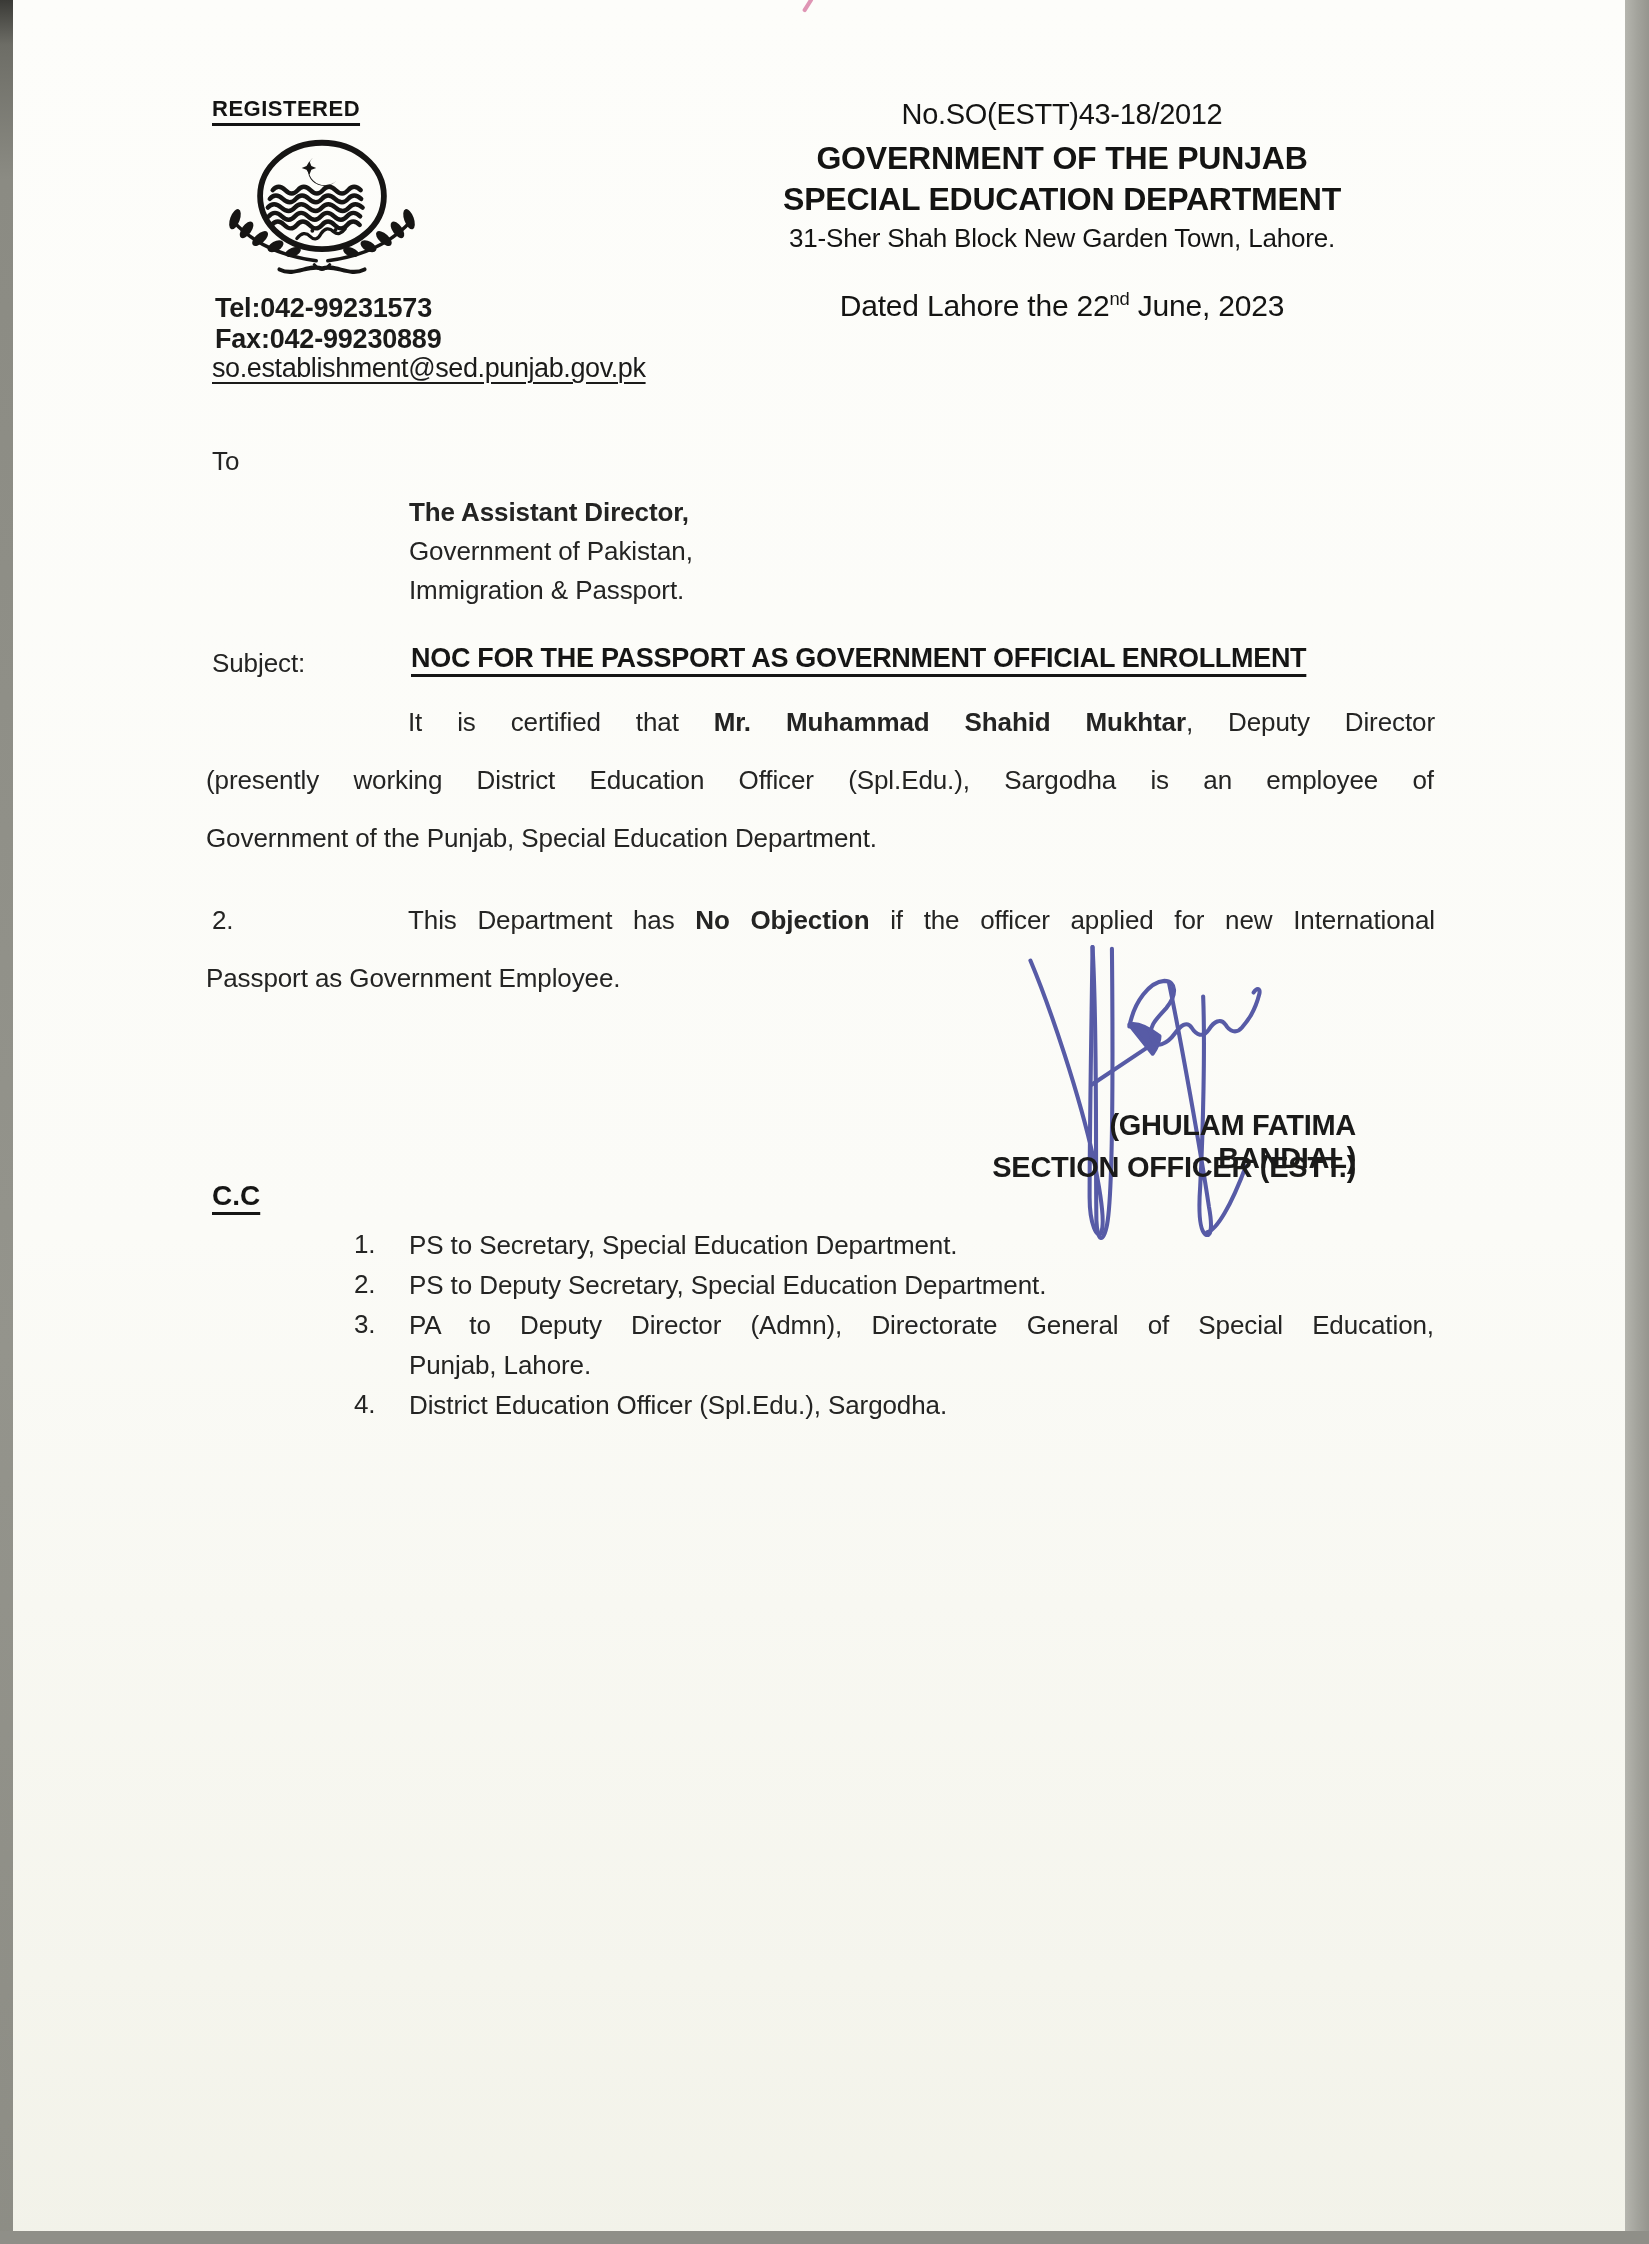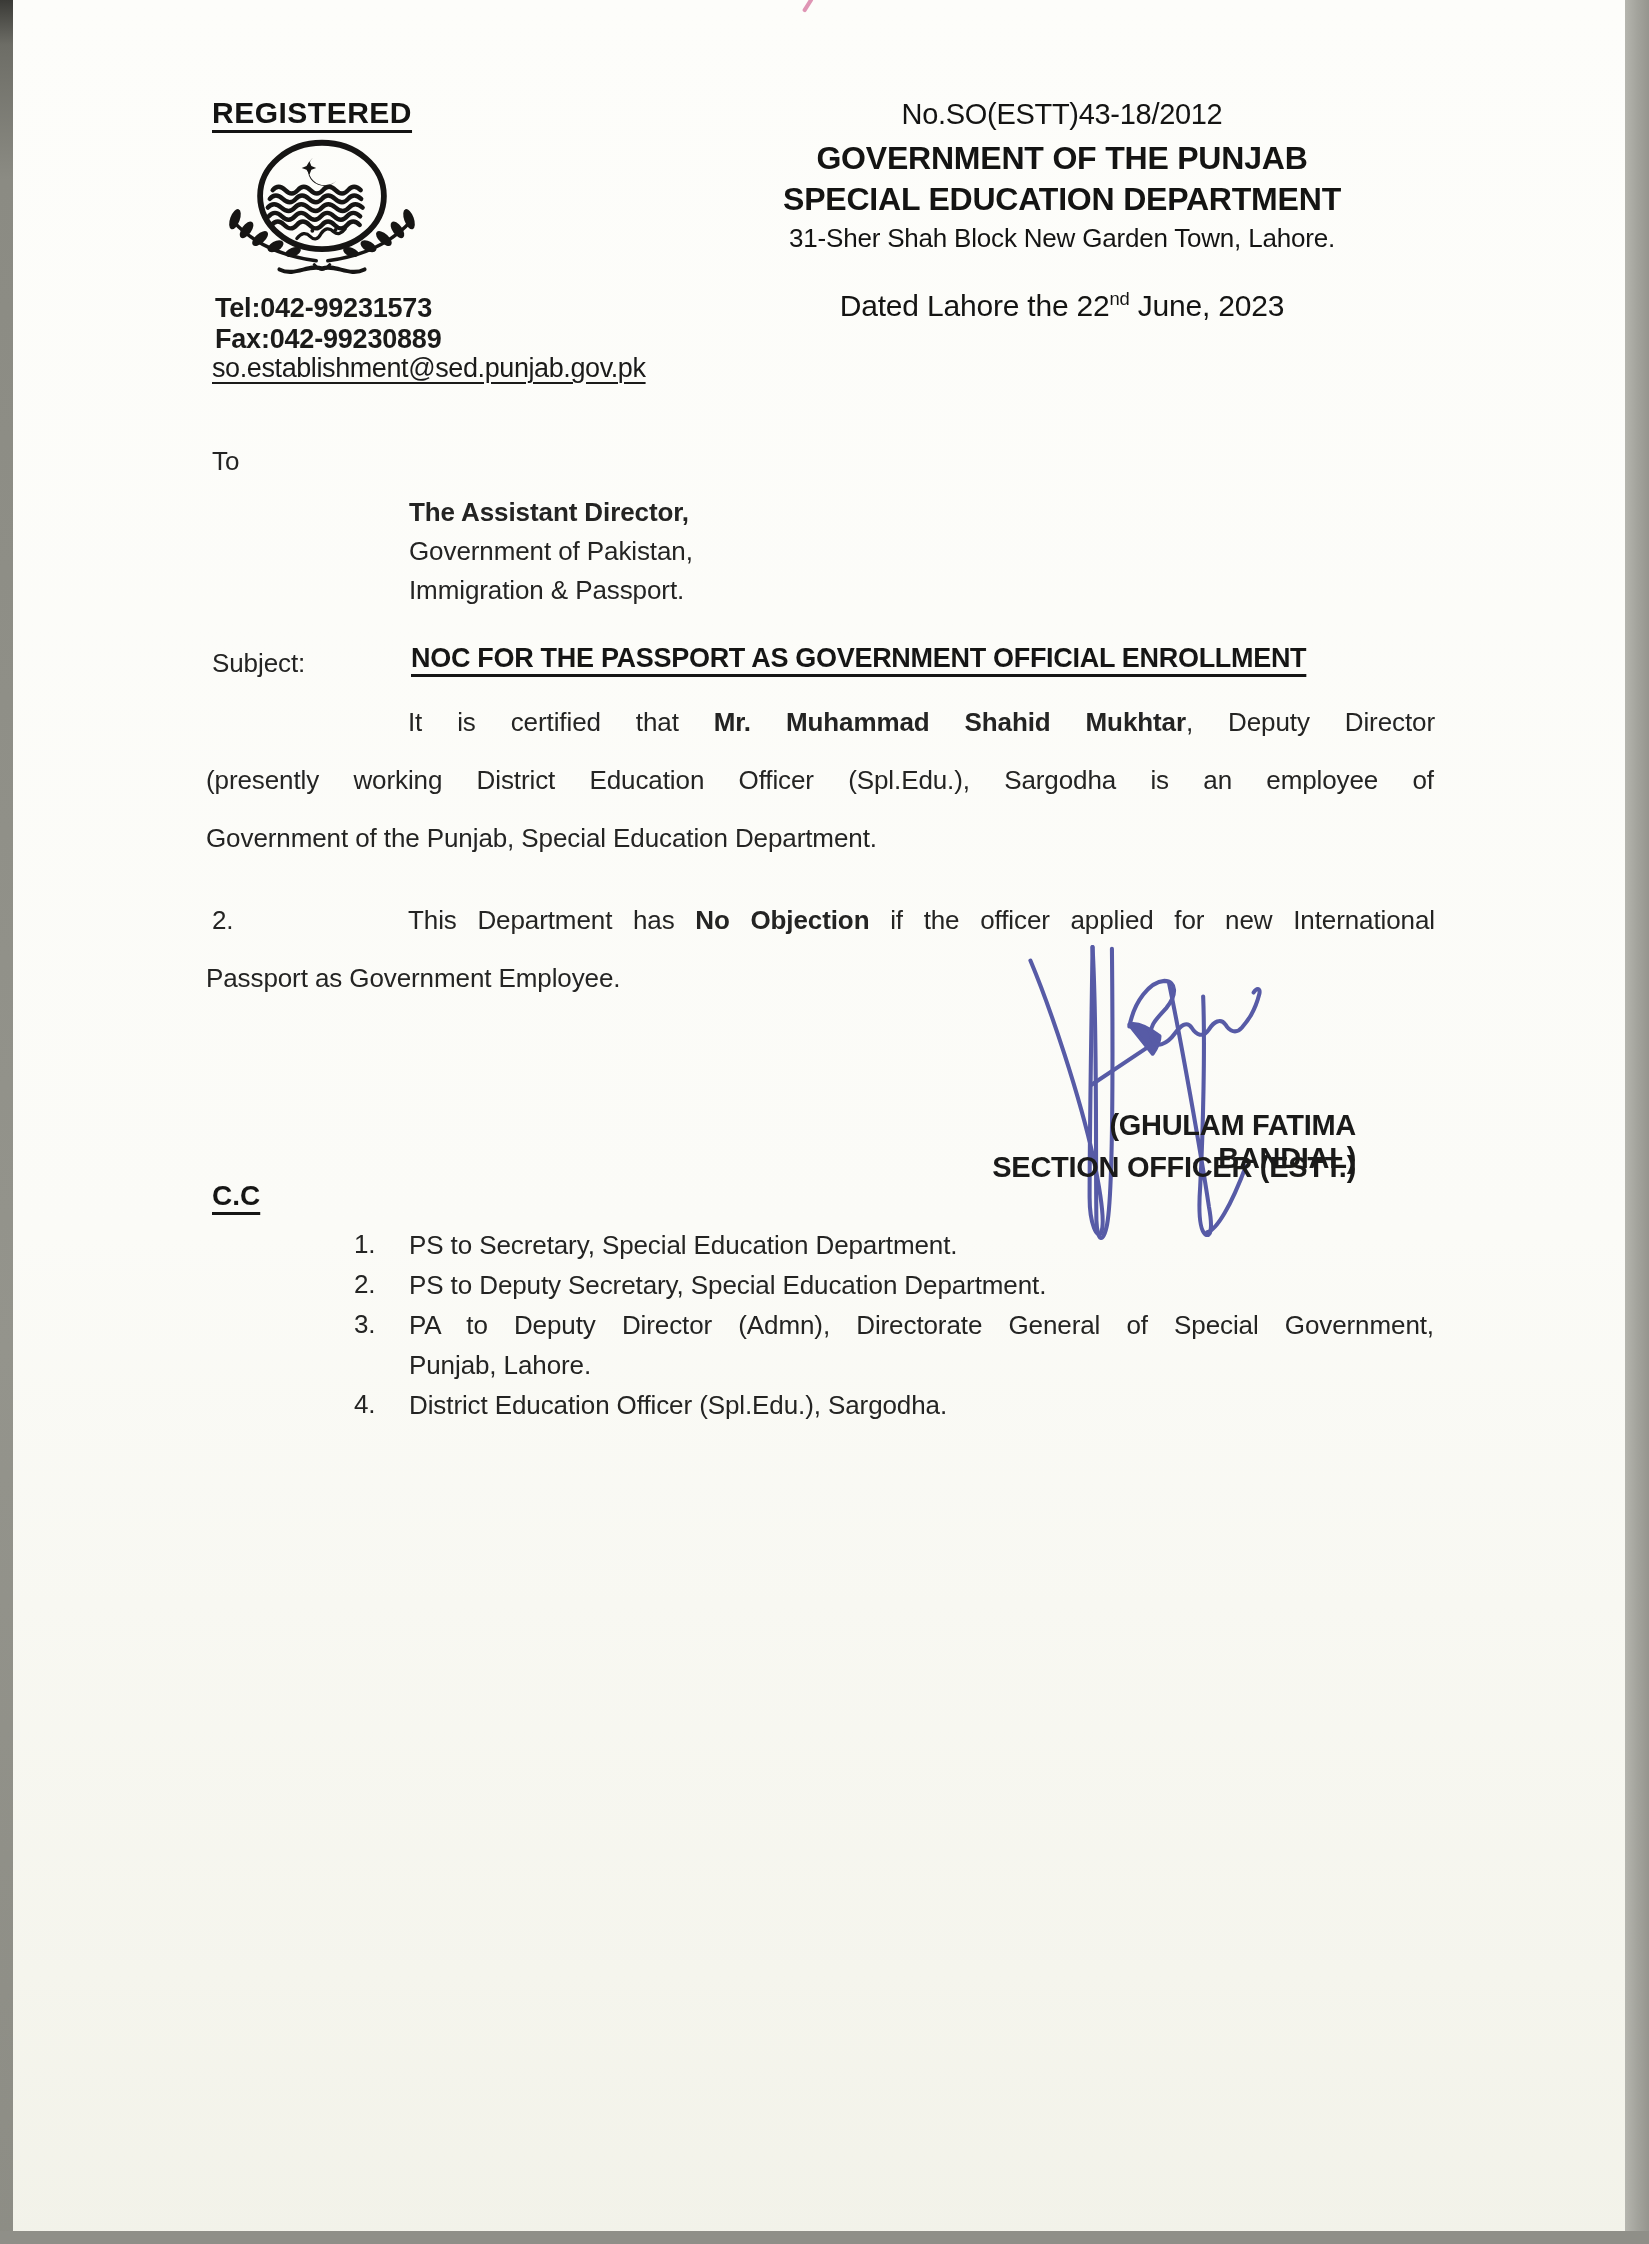--- a/index.html
+++ b/index.html
@@ -13,21 +13,21 @@
   .abs{position:absolute;}
   
   .edge-left{left:0;top:0;width:12.6px;height:2244px;
     background:linear-gradient(180deg,#3a3a36 0%,#6d6d66 2%,#8b8b83 8%,#94948c 60%,#8d8d85 100%);}
   .edge-right{right:0;top:0;width:25px;height:2244px;
     background:linear-gradient(90deg,#b3b3ac 0%,#a2a29b 40%,#99999veryLight 100%);
     background:linear-gradient(90deg,#b5b5ae 0%,#a3a39c 50%,#94948d 100%);}
   .edge-bottom{left:0;bottom:0;width:1650px;height:12.6px;background:#8f8f88;}
   .pink-mark{left:806px;top:-2.9px;width:3.9px;height:15.5px;background:#d983a7;transform:rotate(32deg);border-radius:1.9px;opacity:.85;}
   
-  .registered{left:212px;top:96px;font-size:30px;font-weight:700;letter-spacing:0.5px;color:#141413;
+  .registered{left:212px;top:96px;font-size:22px;font-weight:700;letter-spacing:0.5px;color:#141413;
     text-decoration:underline;text-decoration-thickness:2.9px;text-underline-offset:6.8px;}
   .contact{left:215px;font-size:27px;font-weight:700;color:#1b1b1a;letter-spacing:-0.2px;}
   .email{left:212px;top:353px;font-size:27px;font-weight:400;color:#1b1b1a;
     text-decoration:underline;text-decoration-thickness:1.9px;text-underline-offset:4.9px;letter-spacing:-0.4px;}
   
   .hdr-right{left:771px;top:98px;width:582px;text-align:center;color:#141413;}
   .ref-no{position:absolute;top:0;width:100%;font-size:29px;letter-spacing:-0.3px;}
   .org1{position:absolute;top:42px;width:100%;font-size:32px;font-weight:700;letter-spacing:-0.2px;}
   .org2{position:absolute;top:83px;width:100%;font-size:32px;font-weight:700;letter-spacing:-0.2px;}
   .addr{position:absolute;top:125px;width:100%;font-size:26px;letter-spacing:-0.2px;}
@@ -154,21 +154,21 @@
   <div class="cc-item">
     <span class="cc-num">1.</span>
     <div class="cc-line">PS to Secretary, Special Education Department.</div>
   </div>
   <div class="cc-item">
     <span class="cc-num">2.</span>
     <div class="cc-line">PS to Deputy Secretary, Special Education Department.</div>
   </div>
   <div class="cc-item">
     <span class="cc-num">3.</span>
-    <div class="cc-line jl">PA to Deputy Director (Admn), Directorate General of Special Government,</div>
+    <div class="cc-line jl">PA to Deputy Director (Admn), Directorate General of Special Education,</div>
     <div class="cc-line">Punjab, Lahore.</div>
   </div>
   <div class="cc-item">
     <span class="cc-num">4.</span>
     <div class="cc-line">District Education Officer (Spl.Edu.), Sargodha.</div>
   </div>
 </div>
 
 
 </body></html>

